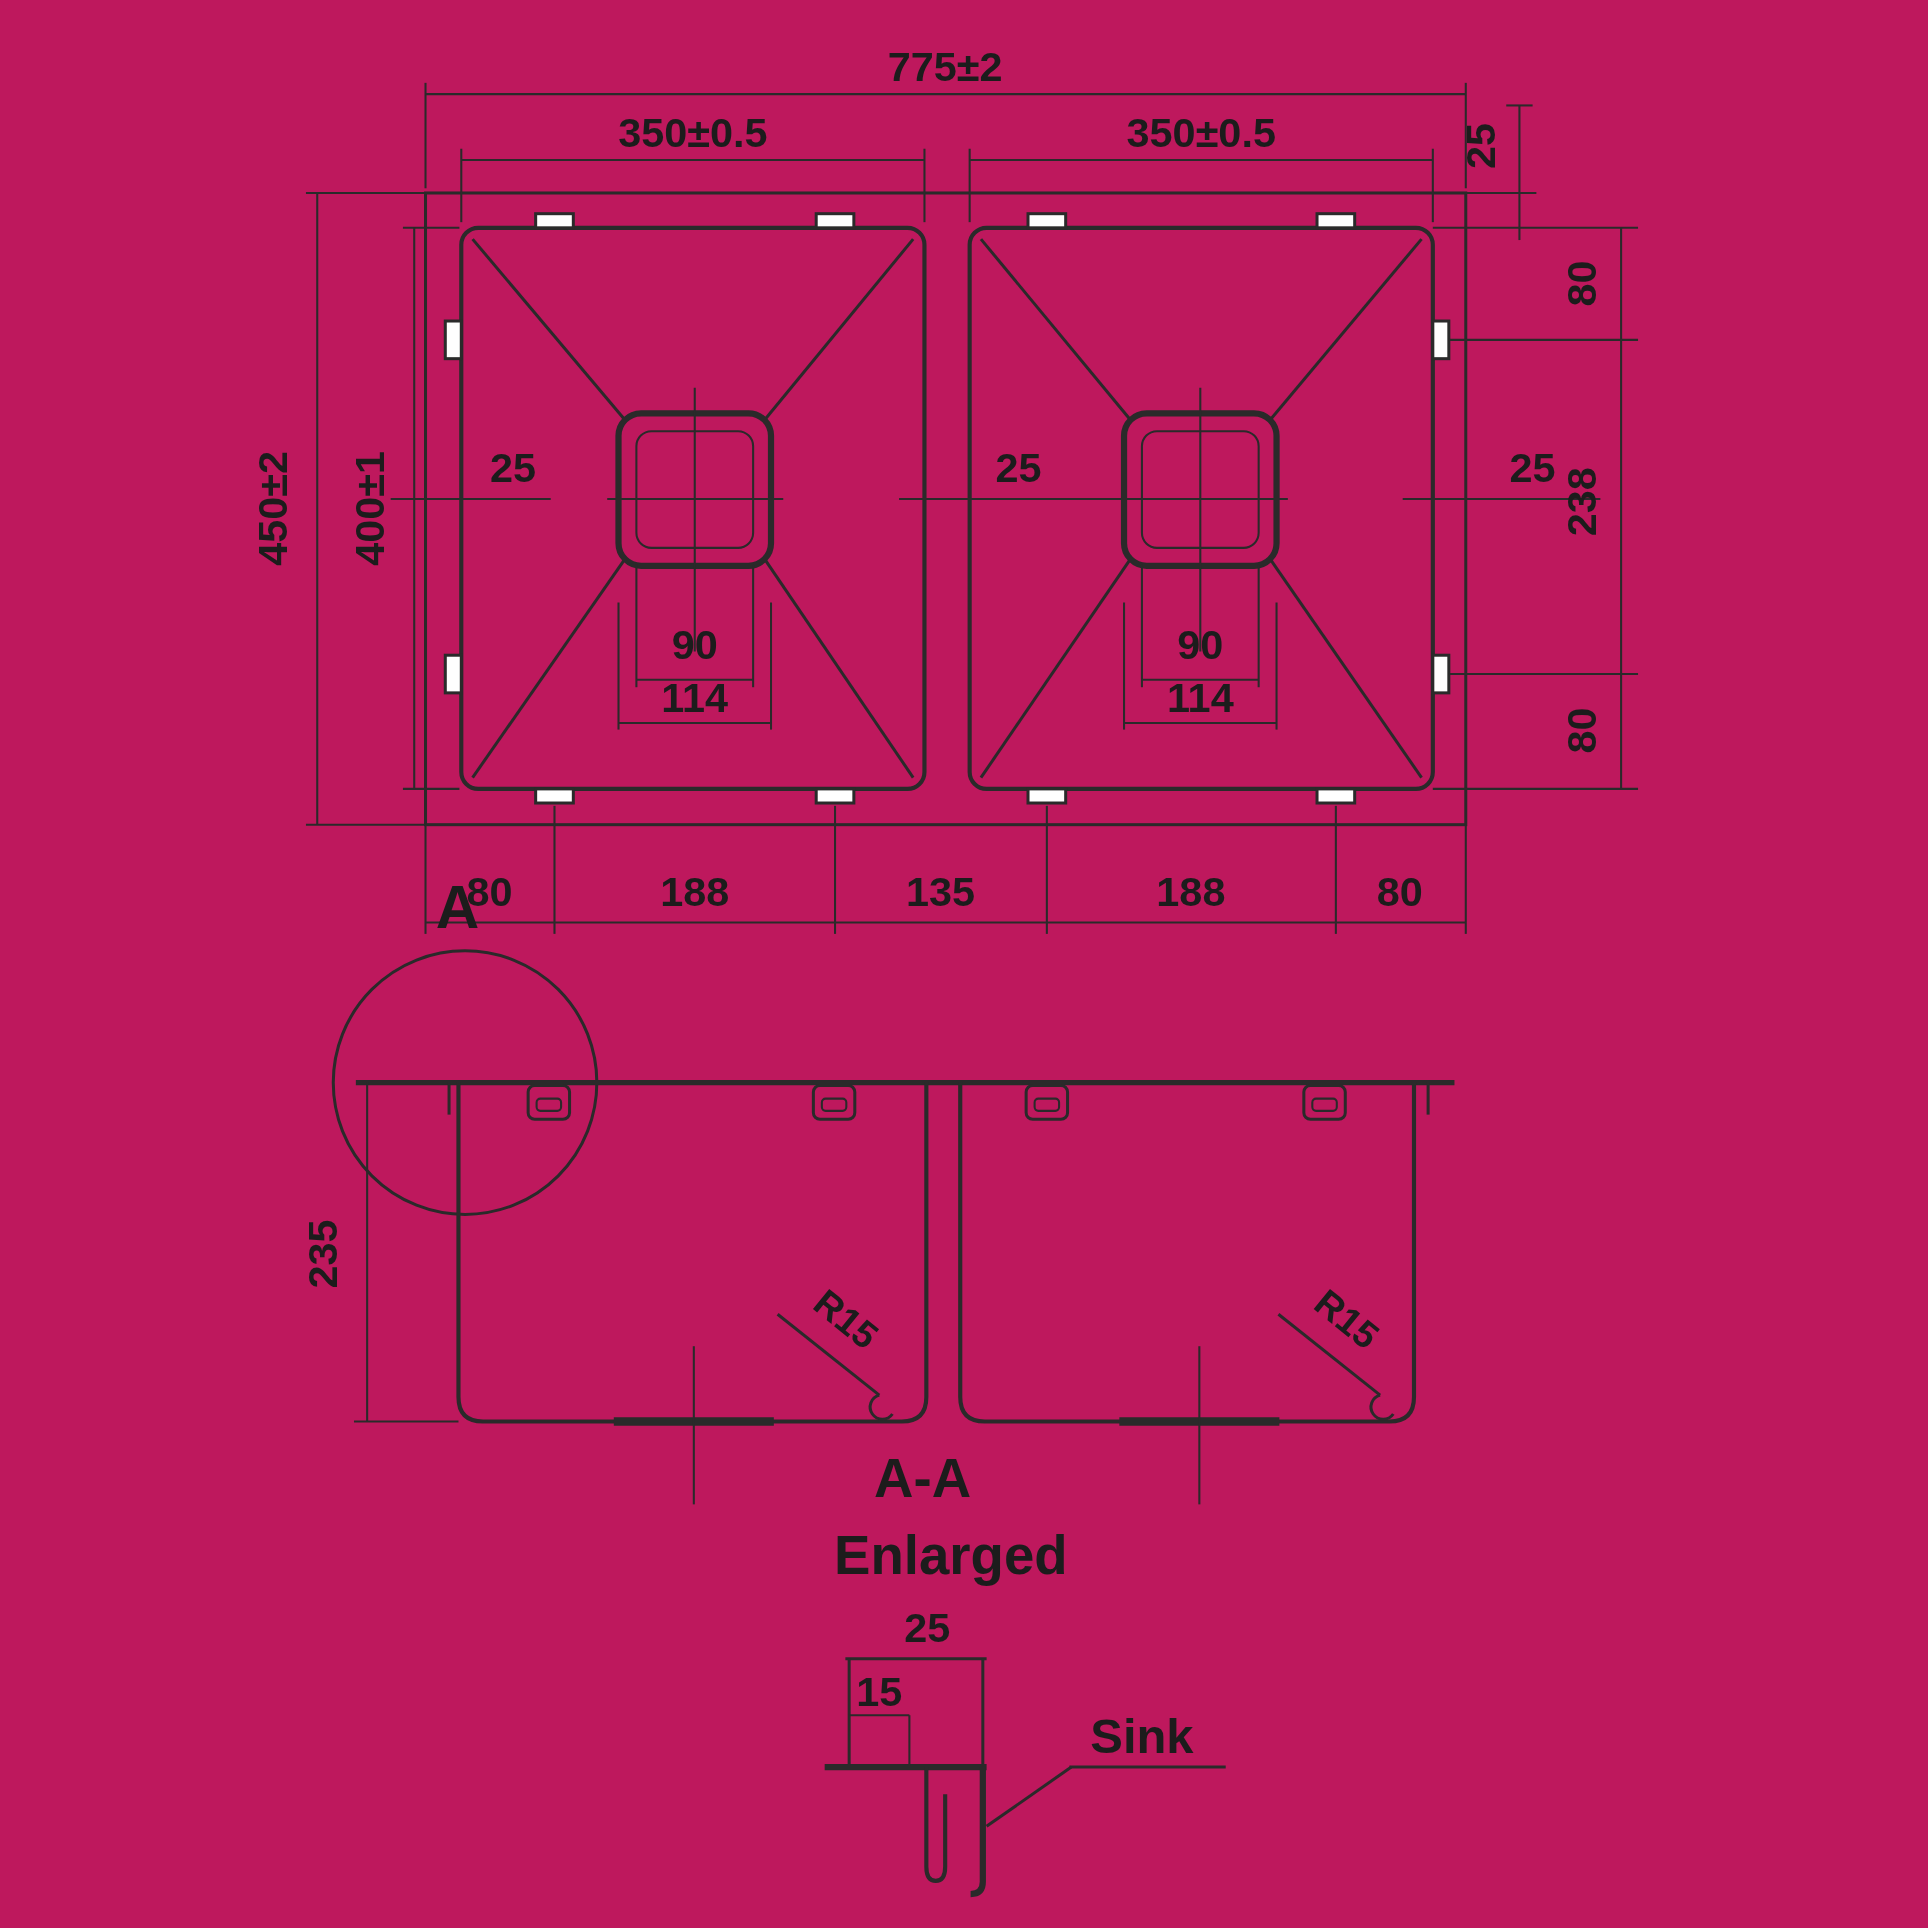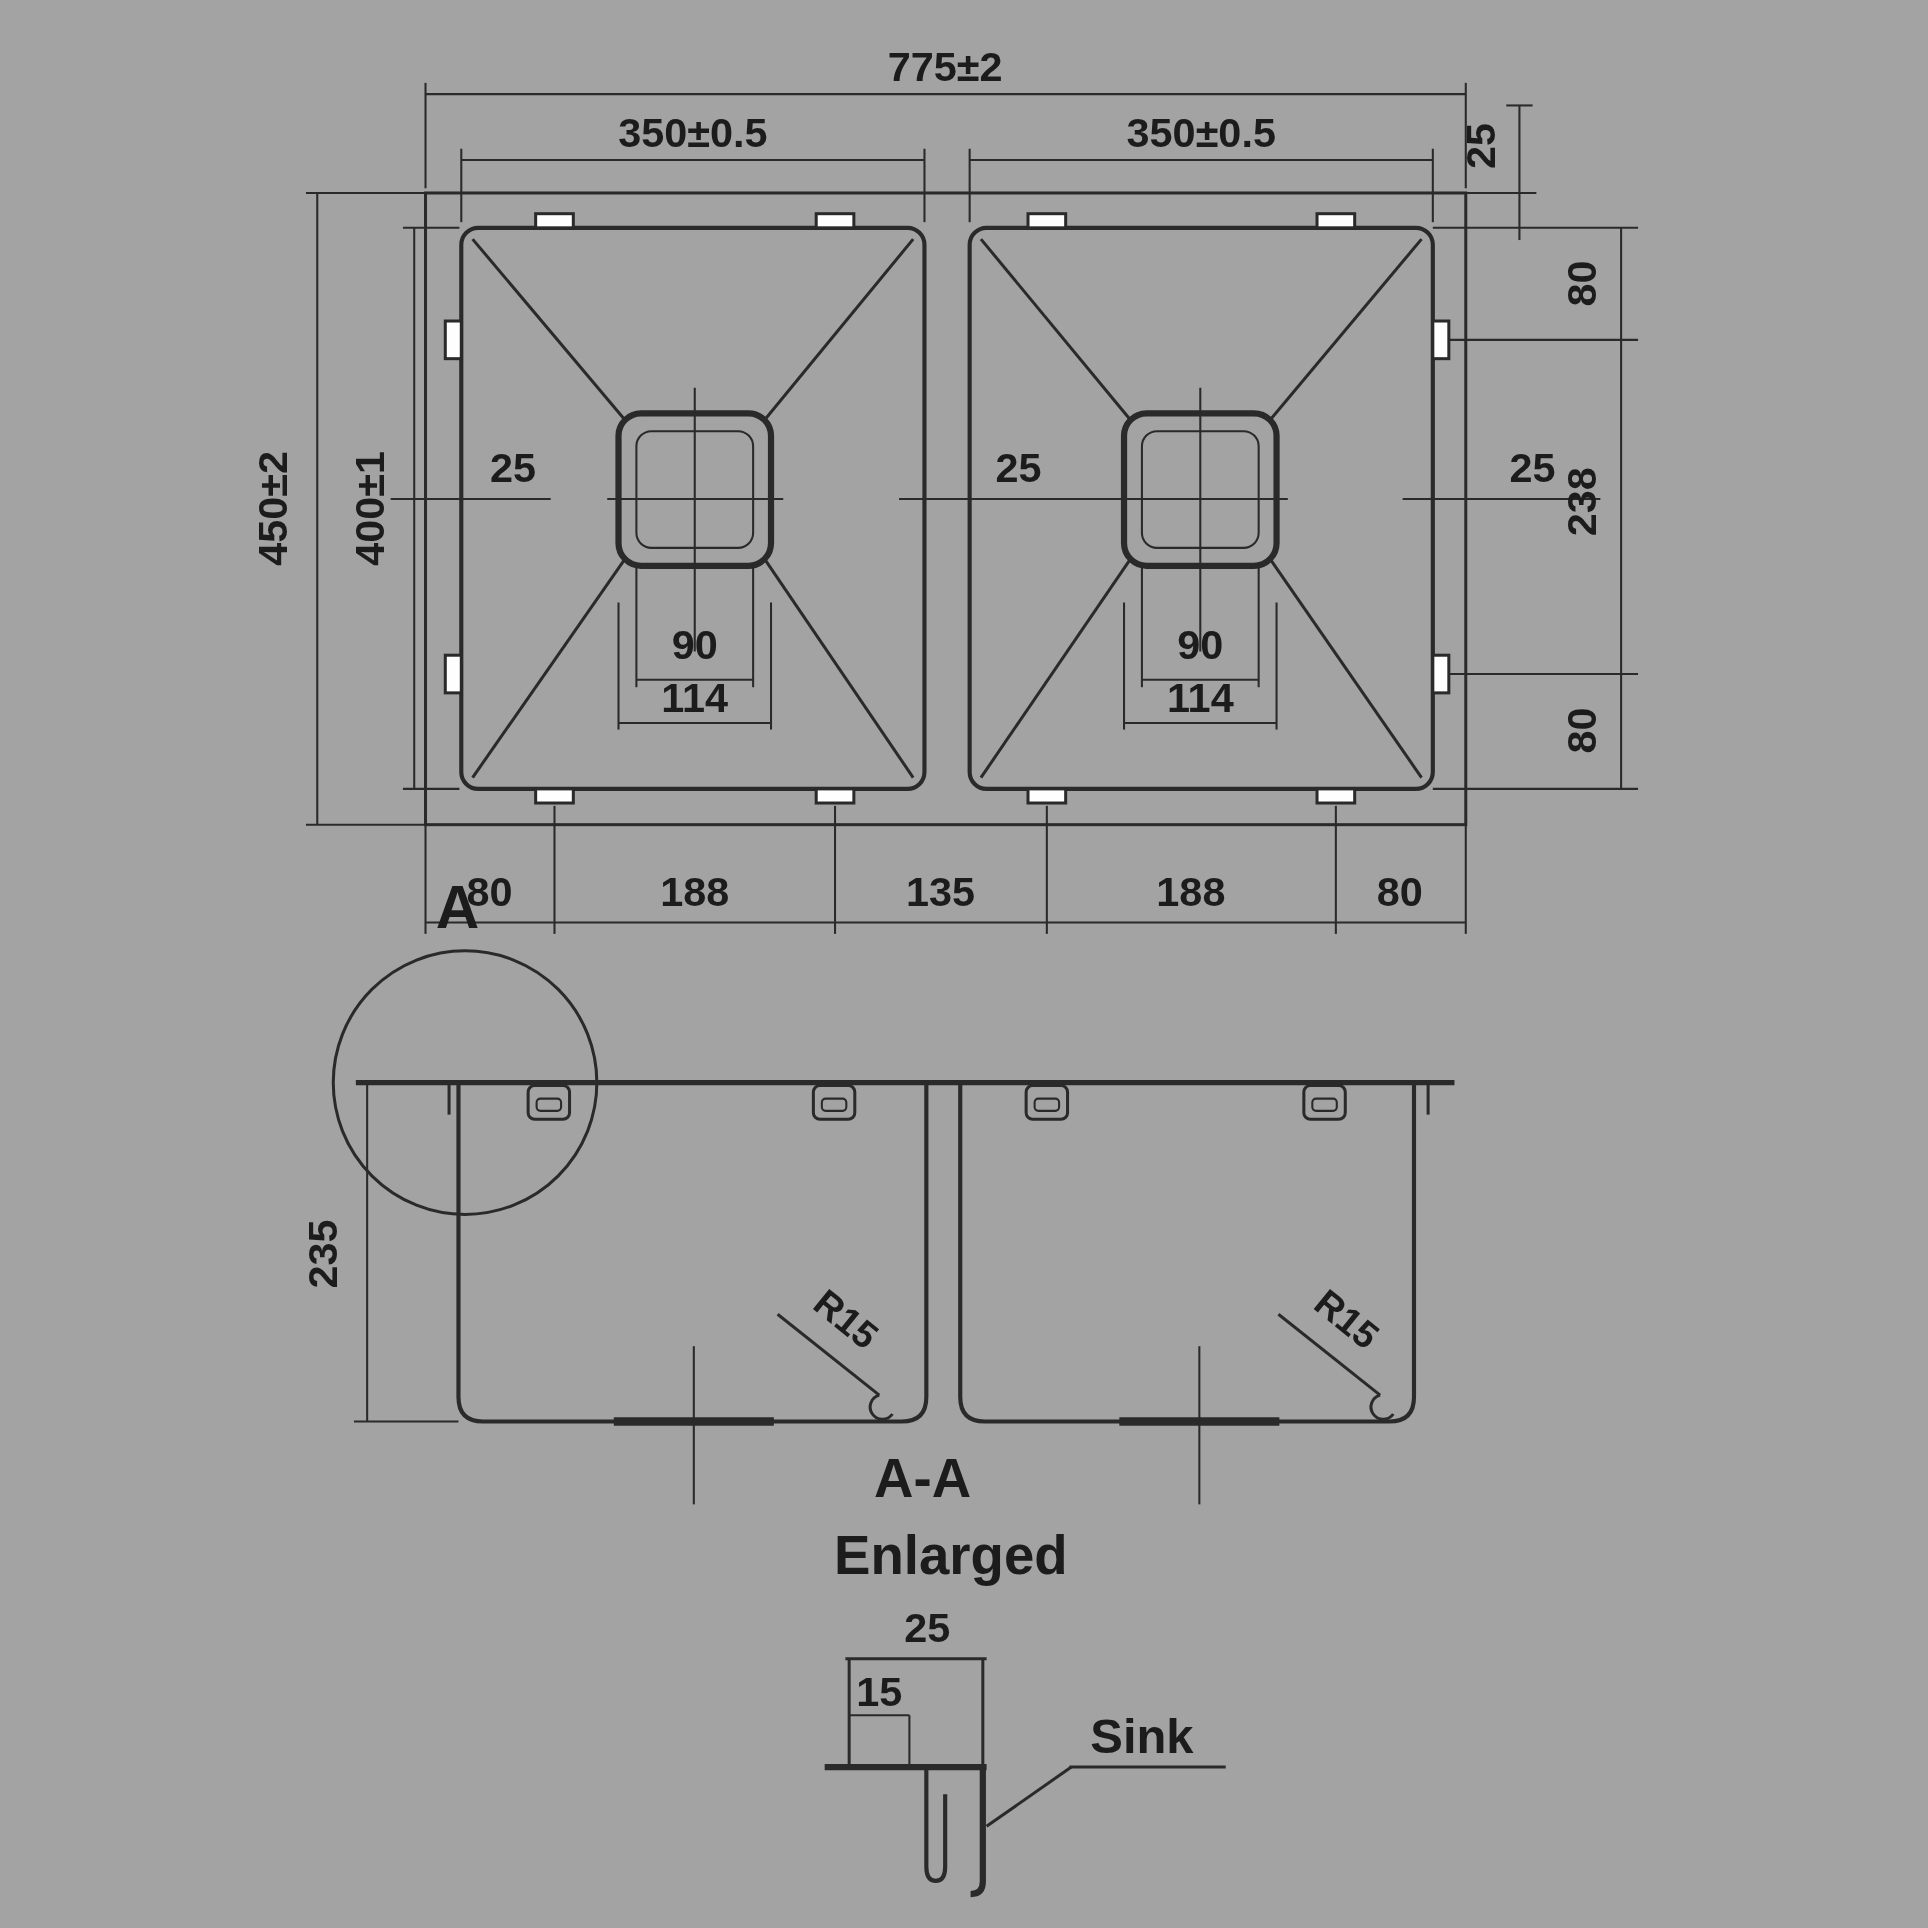--- a/index.html
+++ b/index.html
@@ -1,16 +1,16 @@
 <!DOCTYPE html>
 <html style="font-size:15px"><head>
 <meta charset="utf-8">
 <style>
   html,body{margin:0;padding:0;background:#ffffff;}
-  .page{width:1928px;height:1928px;background:#a3a3a3;position:relative;overflow:hidden;}
+  .page{width:1928px;height:1928px;background:#be185d;position:relative;overflow:hidden;}
   svg{display:block}
   
   .ln{stroke:#2a2a2a;fill:none;stroke-width:2.2;stroke-linecap:butt;}
   .w3{stroke-width:3.2}
   .w4{stroke-width:4.4}
   .w5{stroke-width:5.4}
   .w6{stroke-width:6.6}
   .w9{stroke-width:9}
   .fw{fill:#fefefe}
   

